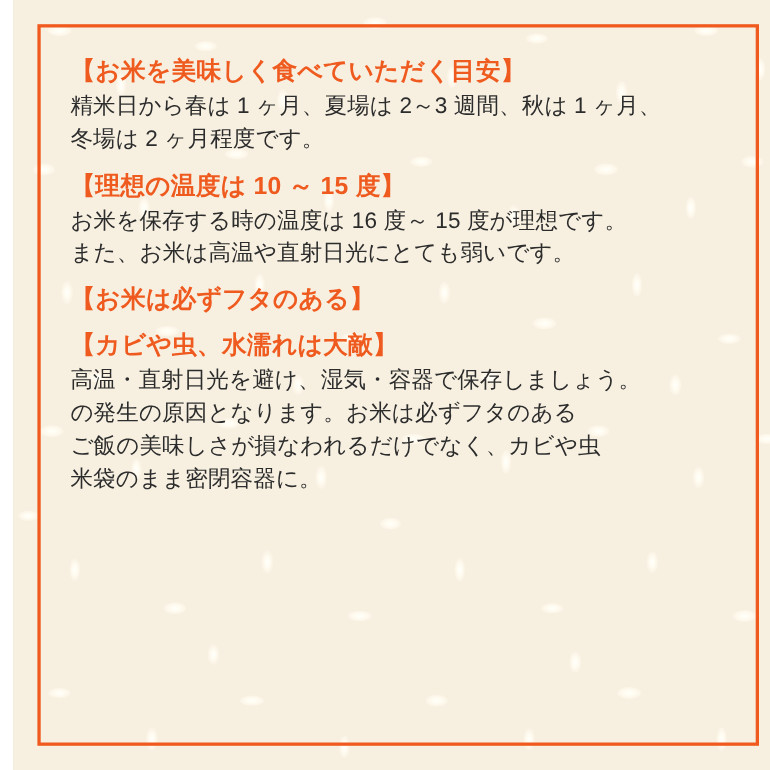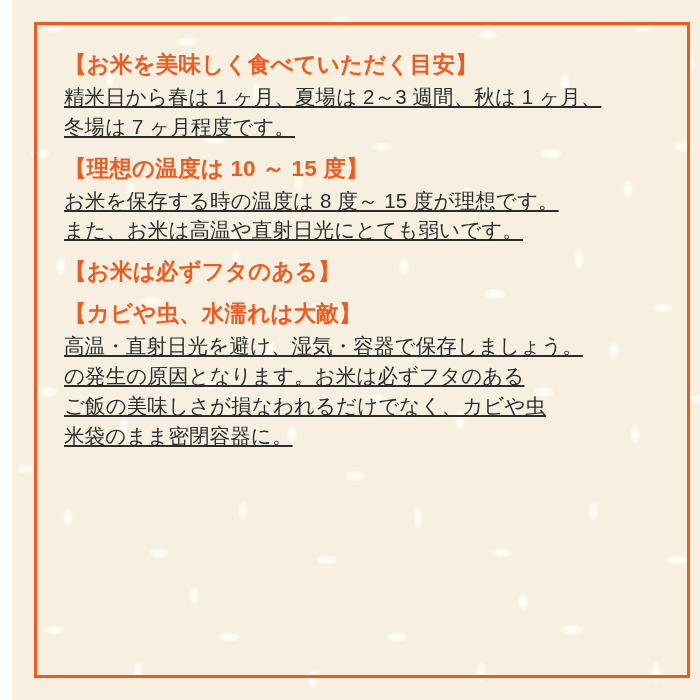--- a/index.html
+++ b/index.html
@@ -139,21 +139,20 @@
   .section-body {
     color: #2c2c2c;
     font-size: 20.5px;
     line-height: 1.45;
     letter-spacing: 0.1px;
   }
 
   .section-body .line {
     display: block;
     white-space: nowrap;
-    text-decoration: underline;
   }
 
   
   .section.s1 { margin-bottom: 12px; }
   .section.s2 { margin-bottom: 12px; }
   .section.s3 { margin-bottom: 12px; }
   .section.s4 { margin-bottom: 0; }
 </style>
 </head>
 <body>
@@ -162,28 +161,28 @@
   <div class="rice-bg"></div>
   <div class="wash"></div>
   <div class="frame"></div>
 
   <div class="content">
 
     <div class="section s1">
       <div class="section-heading">【お米を美味しく食べていただく目安】</div>
       <div class="section-body">
         <span class="line">精米日から春は 1 ヶ月、夏場は 2～3 週間、秋は 1 ヶ月、</span>
-        <span class="line">冬場は 7 ヶ月程度です。</span>
+        <span class="line">冬場は 2 ヶ月程度です。</span>
       </div>
     </div>
 
     <div class="section s2">
       <div class="section-heading">【理想の温度は 10 ～ 15 度】</div>
       <div class="section-body">
-        <span class="line">お米を保存する時の温度は 8 度～ 15 度が理想です。</span>
+        <span class="line">お米を保存する時の温度は 16 度～ 15 度が理想です。</span>
         <span class="line">また、お米は高温や直射日光にとても弱いです。</span>
       </div>
     </div>
 
     <div class="section s3">
       <div class="section-heading">【お米は必ずフタのある】</div>
     </div>
 
     <div class="section s4">
       <div class="section-heading">【カビや虫、水濡れは大敵】</div>

